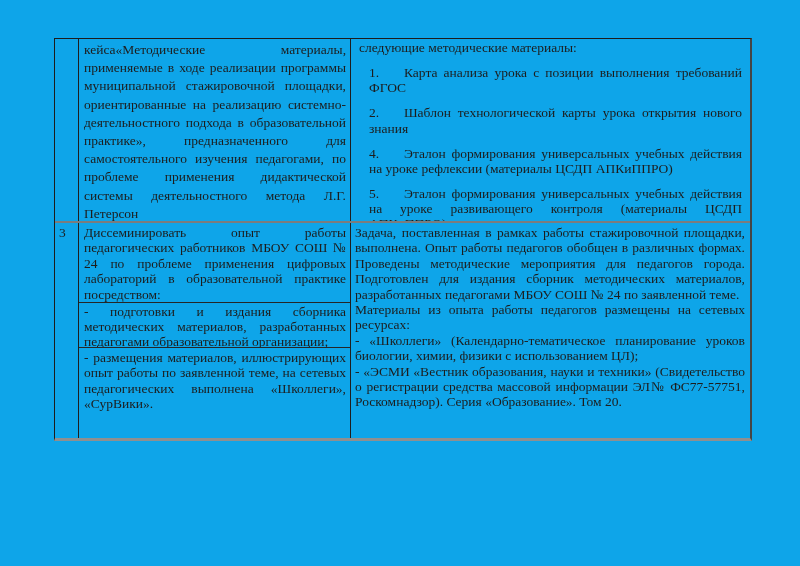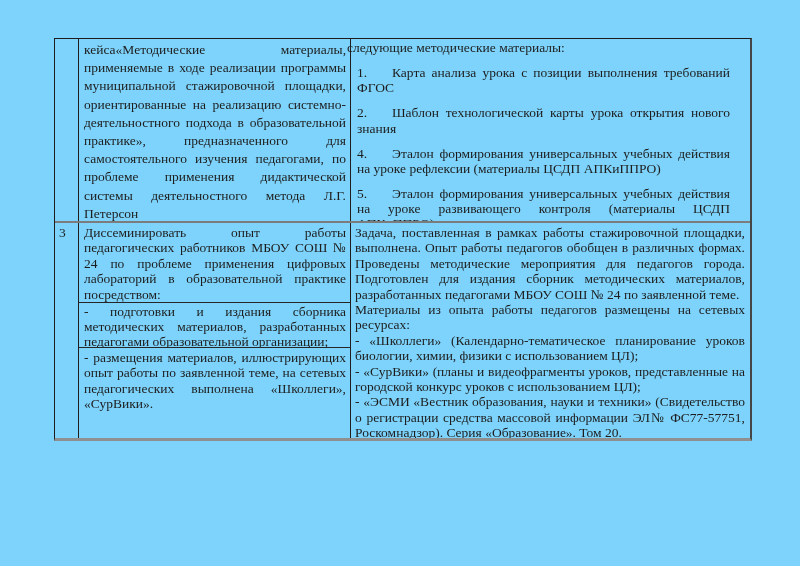--- a/index.html
+++ b/index.html
@@ -4,21 +4,21 @@
 <style>
   html, body { margin: 0; padding: 0; }
   body {
     width: 800px; height: 566px;
     background: #ffffff;
     font-family: "Liberation Serif", "DejaVu Serif", serif;
   }
   .page {
     position: relative;
     width: 800px; height: 566px;
-    background: #7dd3fc;
+    background: #0ea5e9;
     overflow: hidden;
   }
   .table-box {
     position: absolute;
     left: 54px; top: 38px;
     width: 698px; height: 403px;
     box-sizing: border-box;
     border-top: 1px solid #1c1c1c;
     border-left: 1px solid #1c1c1c;
     border-right: 2px solid #454545;
@@ -33,21 +33,21 @@
 
   .cell {
     position: absolute;
     box-sizing: border-box;
     color: #1d1d1d;
     font-size: 13.5px;
     text-align: justify;
     overflow: hidden;
   }
   .r2c2 { left: 24px; top: 0; width: 271px; height: 182px; padding: 2px 4px 0 5px; line-height: 18.2px; }
-  .r2c3 { left: 288px; top: 0; width: 399px; height: 182px; padding: 1px 2px 0 4px; line-height: 15.15px; }
+  .r2c3 { left: 300px; top: 0; width: 399px; height: 182px; padding: 1px 2px 0 4px; line-height: 15.15px; }
   .r3c1 { left: 0; top: 184px; width: 23px; height: 50px; padding: 2px 0 0 4px; line-height: 15.4px; text-align: left; }
   .r3c2a { left: 24px; top: 184px; width: 271px; height: 79px; padding: 2px 4px 0 5px; line-height: 15.4px; }
   .r3c2b { left: 24px; top: 264px; width: 271px; height: 44px; padding: 1px 4px 0 5px; line-height: 15.0px; }
   .r3c2c { left: 24px; top: 309px; width: 271px; height: 89px; padding: 2px 4px 0 5px; line-height: 15.4px; }
   .r3c3 { left: 296px; top: 184px; width: 399px; height: 215px; padding: 2px 5px 0 4px; line-height: 15.4px; }
 
   .para { margin: 0; }
   .num-item { margin: 10px; }
   .inum { display: inline-block; width: 35px; }
 </style>
@@ -97,18 +97,17 @@
       <p class="para">- подготовки и издания сборника методических материалов, разработанных педагогами образовательной организации;</p>
     </div>
     <div class="cell r3c2c">
       <p class="para">- размещения материалов, иллюстрирующих опыт работы по заявленной теме, на сетевых педагогических выполнена «Школлеги», «СурВики».</p>
     </div>
 
     <div class="cell r3c3">
       <p class="para">Задача, поставленная в рамках работы стажировочной площадки, выполнена. Опыт работы педагогов обобщен в различных формах. Проведены методические мероприятия для педагогов города. Подготовлен для издания сборник методических материалов, разработанных педагогами МБОУ СОШ № 24 по заявленной теме.</p>
       <p class="para">Материалы из опыта работы педагогов размещены на сетевых ресурсах:</p>
       <p class="para">- «Школлеги» (Календарно-тематическое планирование уроков биологии, химии, физики с использованием ЦЛ);</p>
-      <p class="para">- «СурВики» (планы и видеофрагменты уроков, представленные на городской конкурс уроков с использованием ЦЛ);</p>
       <p class="para">- «ЭСМИ «Вестник образования, науки и техники» (Свидетельство о регистрации средства массовой информации ЭЛ№ ФС77-57751, Роскомнадзор). Серия «Образование». Том 20.</p>
     </div>
 
   </div>
 </div>
 
 </body></html>

